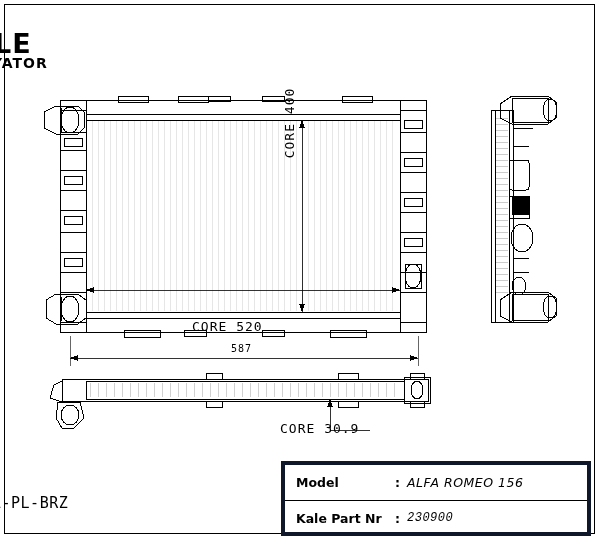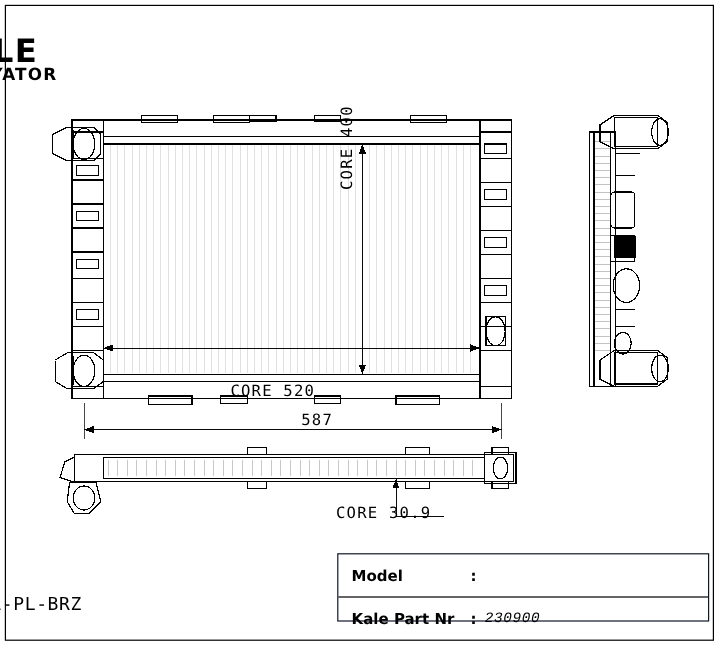--- a/index.html
+++ b/index.html
@@ -52,23 +52,22 @@
     text-align: center;
   }
   #lbl-core520 {
     left: 192px; top: 271px;
     font-size: 13px;
     letter-spacing: 1px;
     margin-top: 48px;
   }
   #lbl-587 {
     left: 231px; top: 343px;
-    font-size: 13px;
-    letter-spacing: 1px;
-    margin-left: 20px;
+    font-size: 10px;
+    letter-spacing: 1px;
   }
   #lbl-core235 {
     left: 280px; top: 421px;
     font-size: 13px;
     letter-spacing: 1px;
   }
   
   #brand-le {
     left: -6px; top: 28px;
     font-family: "DejaVu Sans", sans-serif;
@@ -88,22 +87,22 @@
     font-family: "DejaVu Sans Mono", monospace;
     font-size: 15px;
     letter-spacing: 0.5px;
   }
   
   #infotable {
     position: absolute;
     left: 281px;
     top: 461px;
     width: 310px;
-    height: 57px;
-    border: 1px solid #0f172a;
+    height: 75px;
+    border: 4px solid #0f172a;
     box-sizing: border-box;
   }
   .trow {
     position: relative;
     height: 36px;
     border-bottom: 1px solid #000;
     box-sizing: border-box;
   }
   .trow.last { border-bottom: none; height: 35px; }
   .tlabel {
@@ -417,20 +416,21 @@
   <div class="lbl" id="lbl-core235">CORE 30.9</div>
 
   <div class="lbl" id="brand-le">LE</div>
   <div class="lbl" id="brand-yator">YATOR</div>
   <div class="lbl" id="code-left">L-PL-BRZ</div>
 
   <div id="infotable">
     <div class="trow">
       <span class="tlabel">Model</span>
       <span class="tcolon">:</span>
+      <span class="tvalue">ALFA ROMEO 156</span>
     </div>
     <div class="trow last">
       <span class="tlabel">Kale Part Nr</span>
       <span class="tcolon">:</span>
       <span class="tvalue mono">230900</span>
     </div>
   </div>
 
 </div>
 

